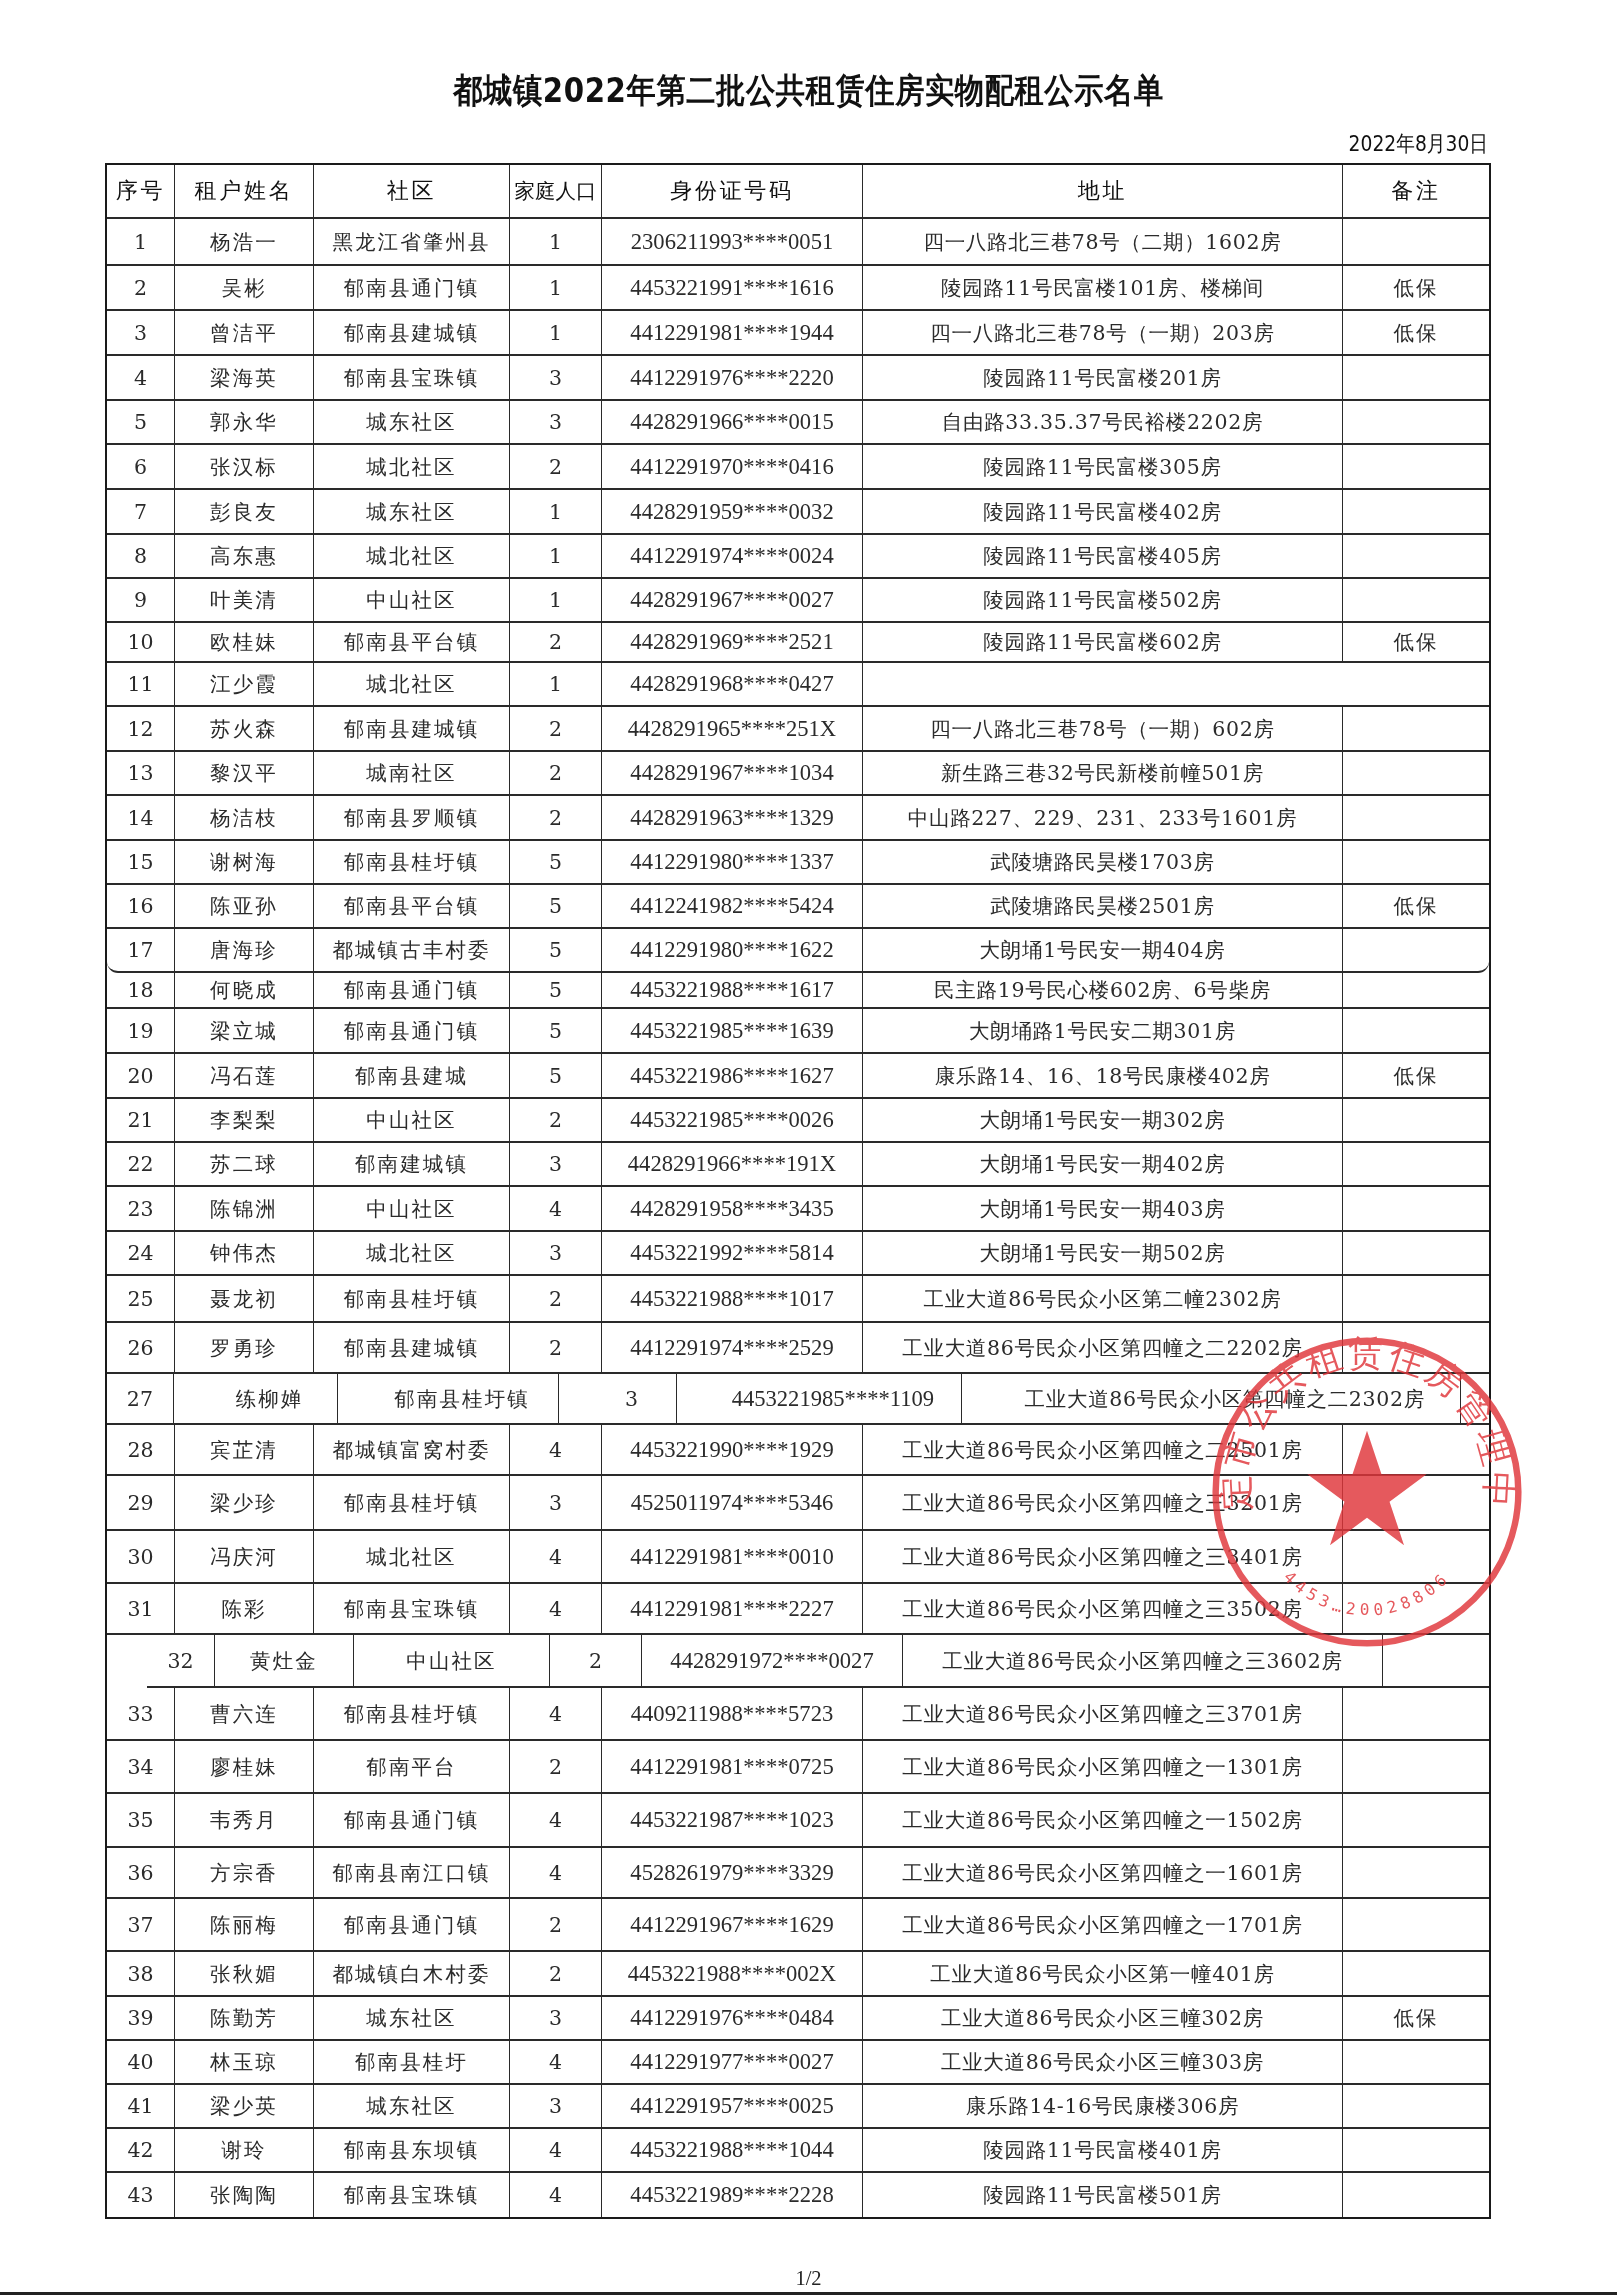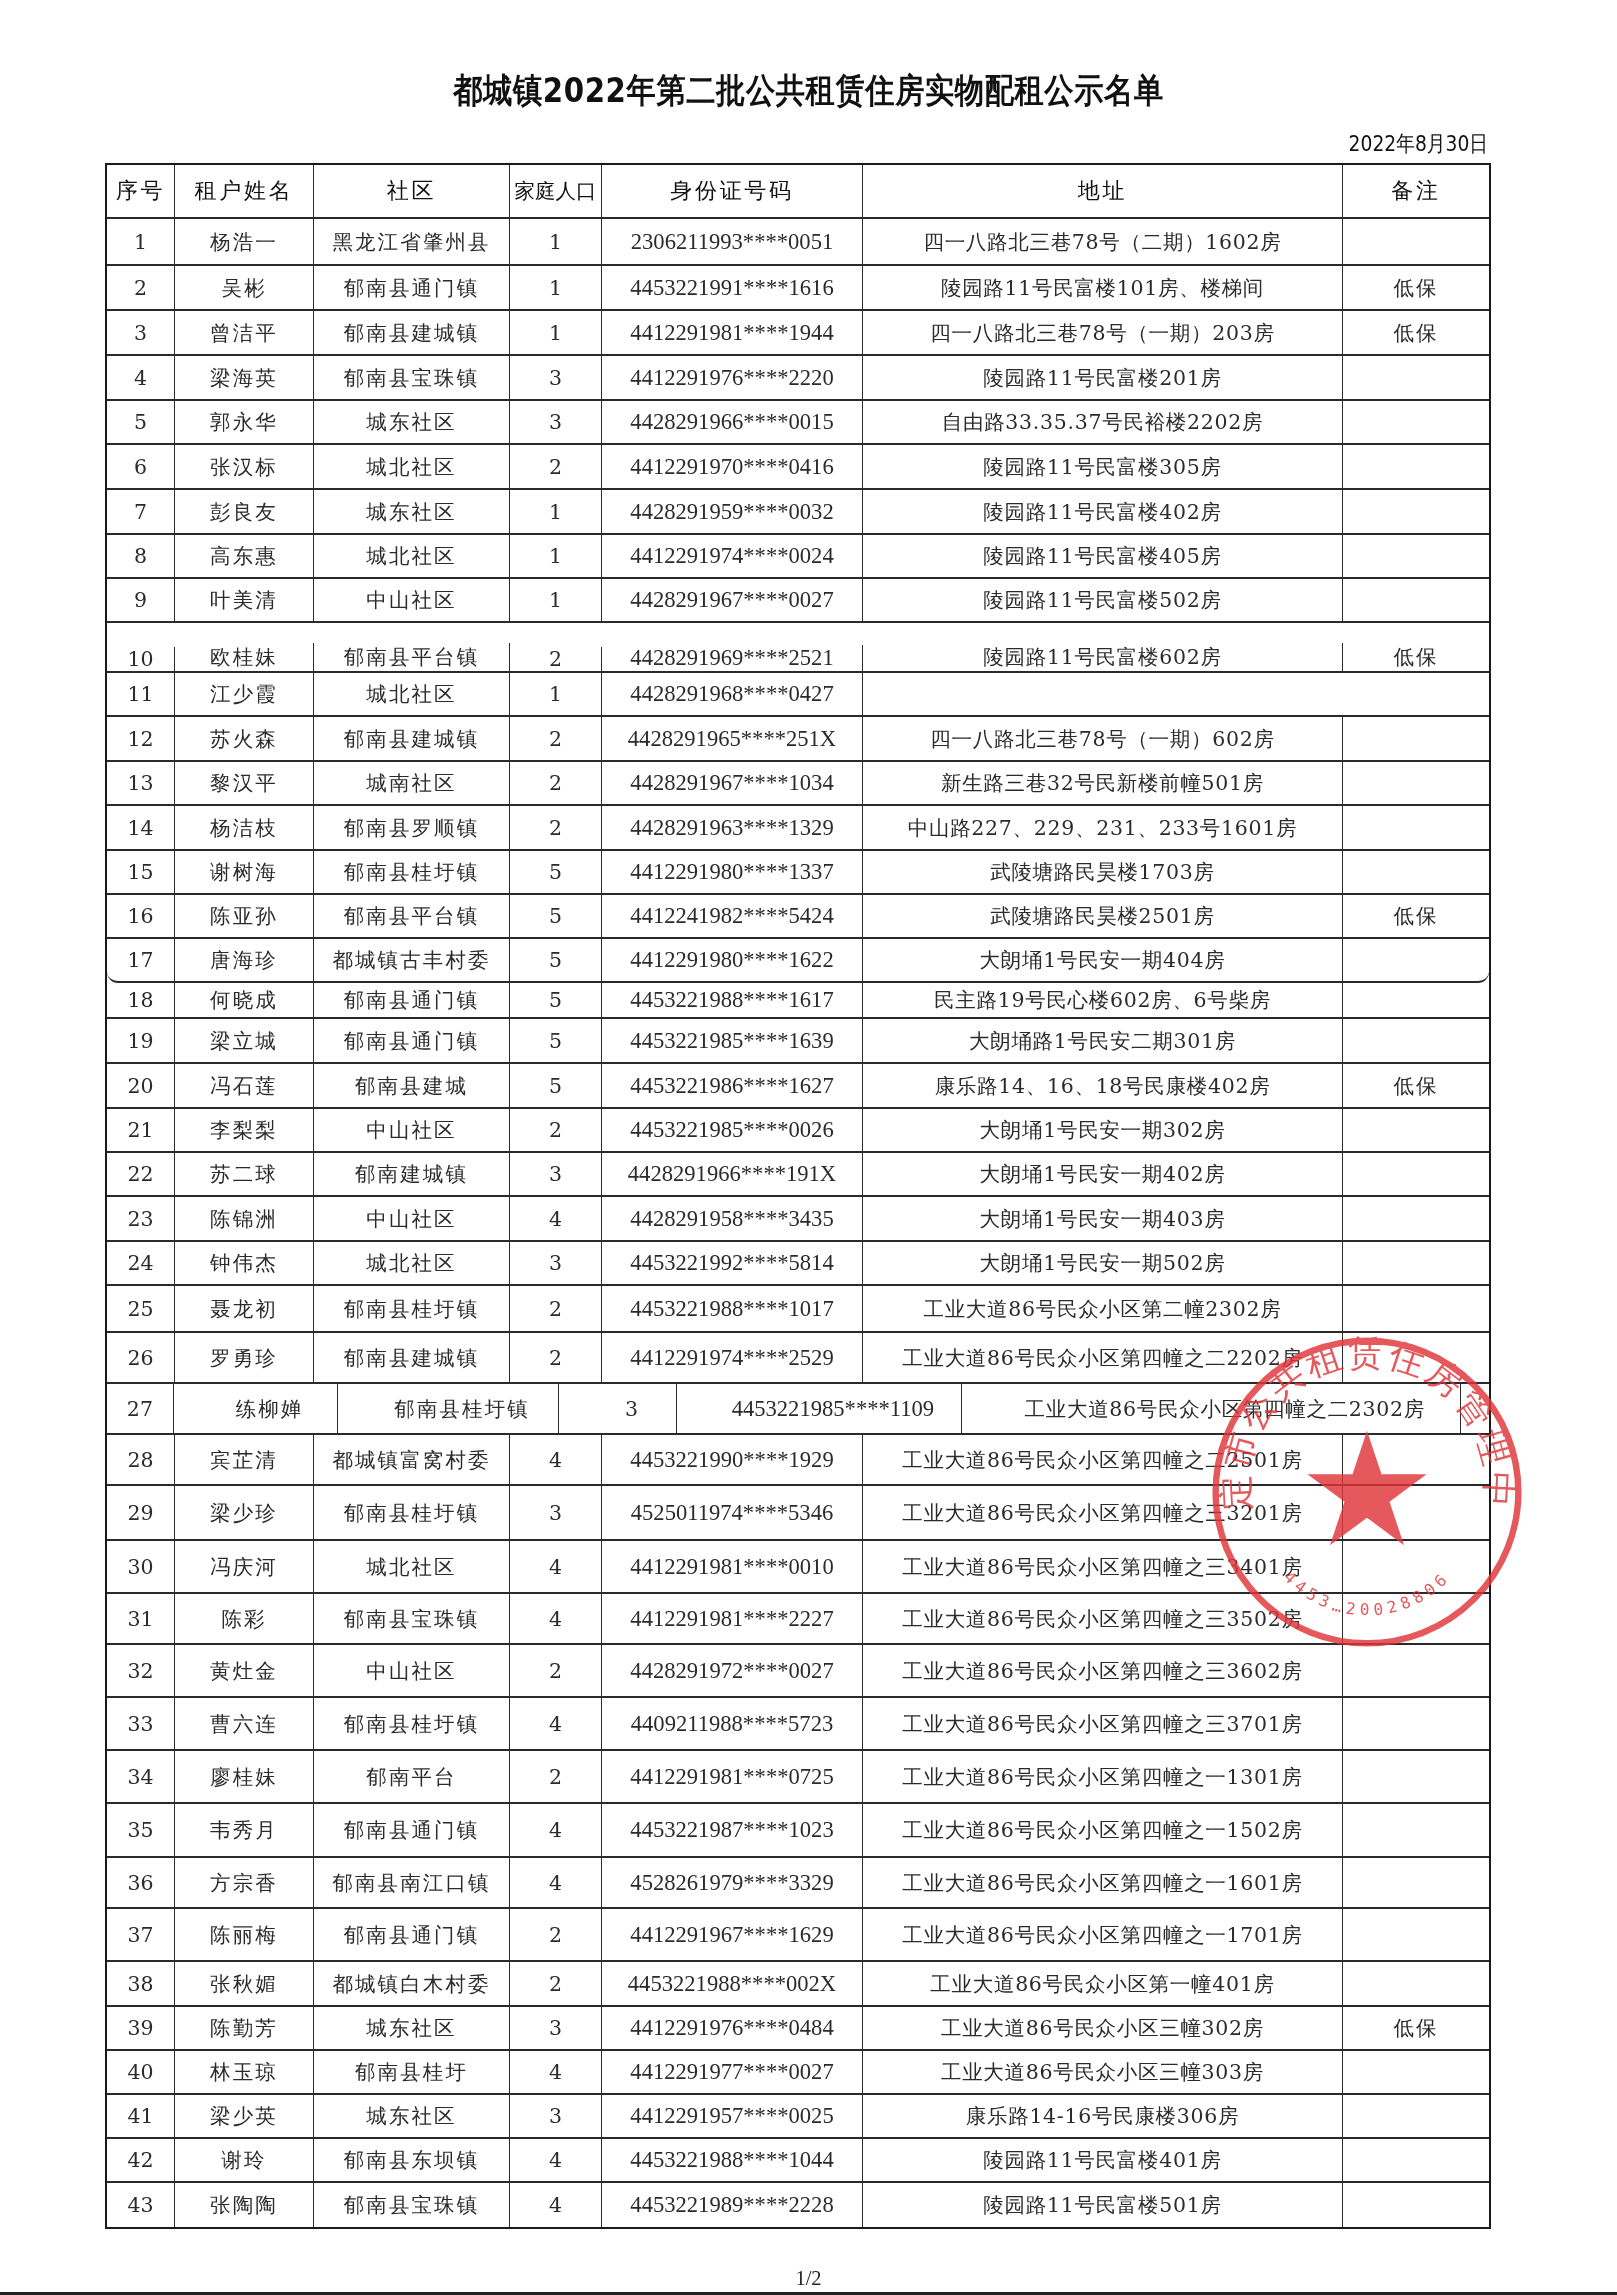--- a/index.html
+++ b/index.html
@@ -147,21 +147,21 @@
       </div>
       <div class="row" style="height: 44px;">
         <div class="cell c-no">9</div>
         <div class="cell c-name">叶美清</div>
         <div class="cell c-comm">中山社区</div>
         <div class="cell c-pop">1</div>
         <div class="cell c-id">4428291967****0027</div>
         <div class="cell c-addr">陵园路11号民富楼502房</div>
         <div class="cell c-note"></div>
       </div>
-      <div class="row" style="height: 50px; align-items: flex-end;">
+      <div class="row" style="height: 40px;">
         <div class="cell c-no">10</div>
         <div class="cell c-name">欧桂妹</div>
         <div class="cell c-comm">郁南县平台镇</div>
         <div class="cell c-pop">2</div>
         <div class="cell c-id">4428291969****2521</div>
         <div class="cell c-addr">陵园路11号民富楼602房</div>
         <div class="cell c-note">低保</div>
       </div>
       <div class="row" style="height: 44px;">
         <div class="cell c-no">11</div>
@@ -344,21 +344,21 @@
       </div>
       <div class="row" style="height: 51px;">
         <div class="cell c-no">31</div>
         <div class="cell c-name">陈彩</div>
         <div class="cell c-comm">郁南县宝珠镇</div>
         <div class="cell c-pop">4</div>
         <div class="cell c-id">4412291981****2227</div>
         <div class="cell c-addr">工业大道86号民众小区第四幢之三3502房</div>
         <div class="cell c-note"></div>
       </div>
-      <div class="row" style="height: 53px;">
+      <div class="row" style="height: 53px; margin-left: 40px;">
         <div class="cell c-no">32</div>
         <div class="cell c-name">黄灶金</div>
         <div class="cell c-comm">中山社区</div>
         <div class="cell c-pop">2</div>
         <div class="cell c-id">4428291972****0027</div>
         <div class="cell c-addr">工业大道86号民众小区第四幢之三3602房</div>
         <div class="cell c-note"></div>
       </div>
       <div class="row" style="height: 53px;">
         <div class="cell c-no">33</div>

